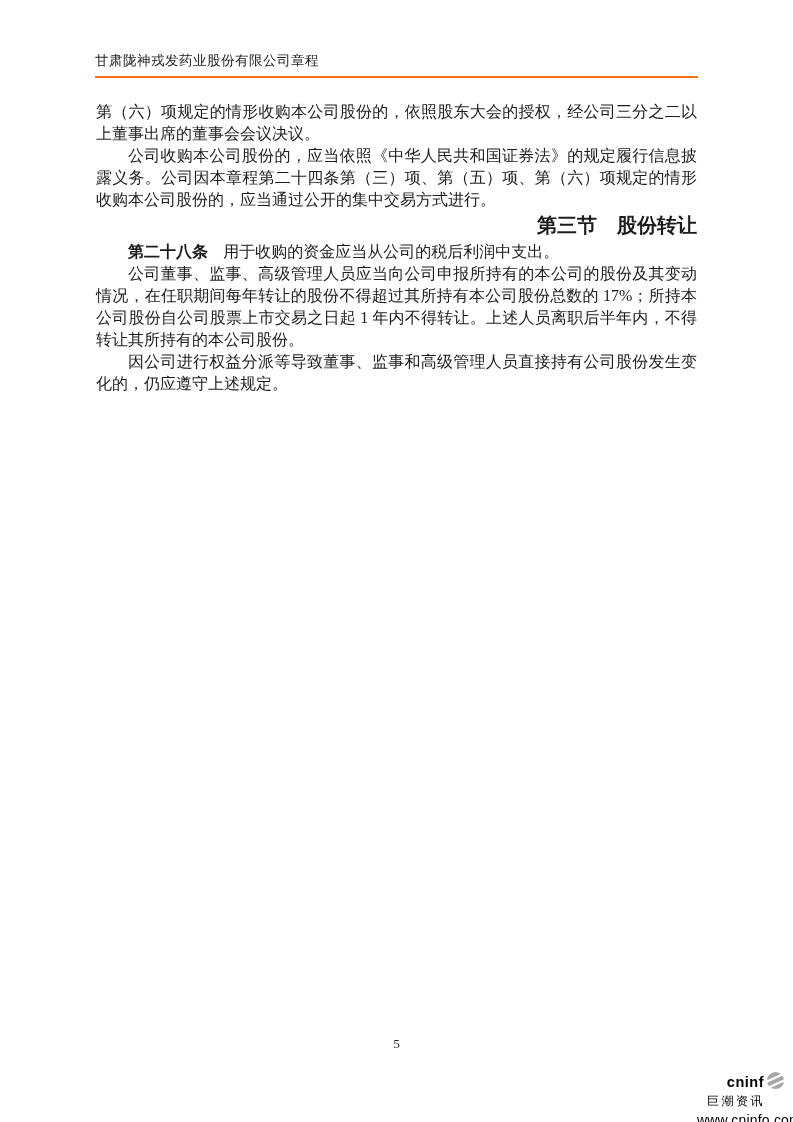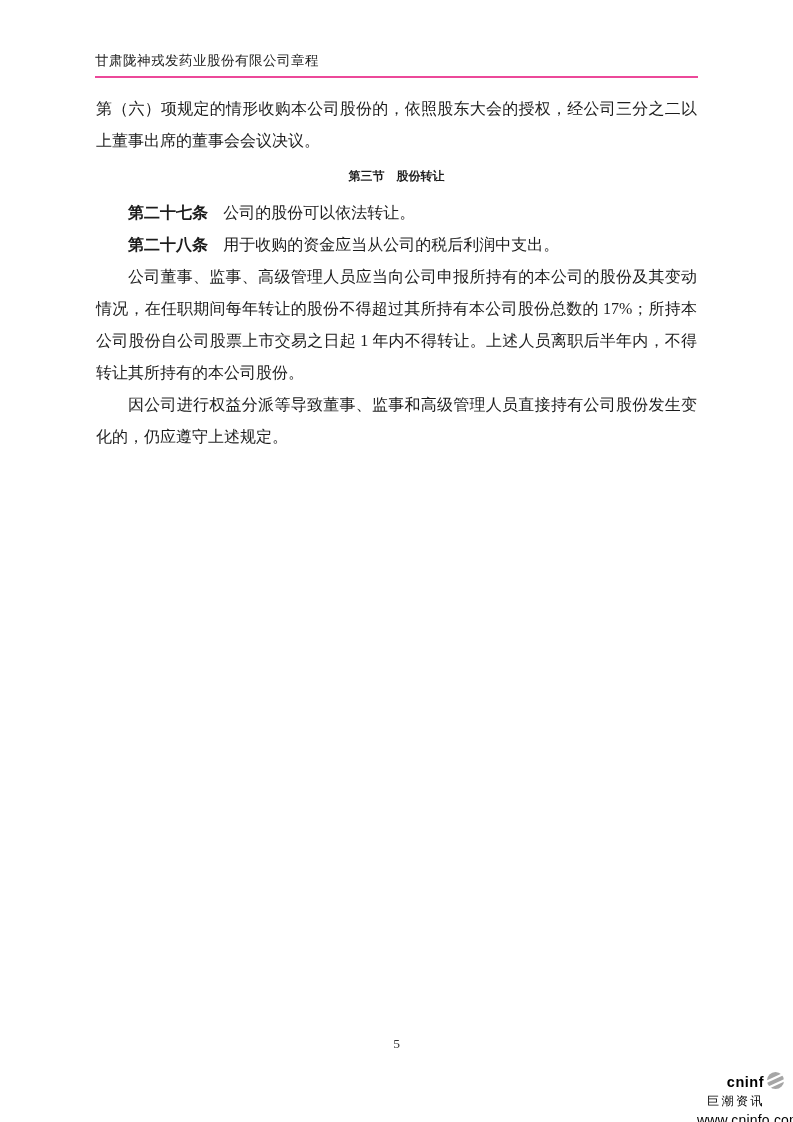--- a/index.html
+++ b/index.html
@@ -11,42 +11,42 @@
     color: #1c1c1c;
     overflow: hidden;
   }
   .page-header {
     position: absolute;
     top: 52px; left: 95px; right: 95px;
     font-size: 13.5px;
     letter-spacing: 0.5px;
     color: #222;
     padding-bottom: 6px;
-    border-bottom: 2px solid #ec4899;
+    border-bottom: 2px solid #f97316;
   }
   .doc-body {
     position: absolute;
-    top: 93px; left: 96px;
+    top: 101px; left: 96px;
     width: 601px;
     font-size: 16px;
-    line-height: 32px;
+    line-height: 22px;
     text-align: justify;
     text-justify: inter-ideograph;
   }
   p.para { margin: 0; }
   p.para.indent { text-indent: 2em; }
   .art-num {
     font-family: "Liberation Sans", "DejaVu Sans", sans-serif;
     font-weight: bold;
     margin-right: 0.95em;
   }
   .section-heading {
-    text-align: center;
+    text-align: right;
     font-weight: bold;
-    font-size: 12px;
+    font-size: 20px;
     font-family: "Liberation Sans", "DejaVu Sans", sans-serif;
     margin: 3px 0 5px 0;
   }
   .page-number {
     position: absolute;
     top: 1036px; left: 0;
     width: 793px;
     text-align: center;
     font-size: 13.5px;
     color: #333;
@@ -85,22 +85,22 @@
   }
   .globe-icon { display: block; }
 </style>
 </head>
 <body>
 
 <div class="page-header">甘肃陇神戎发药业股份有限公司章程</div>
 
 <div class="doc-body">
     <p class="para"><span>第（六）项规定的情形收购本公司股份的，依照股东大会的授权，经公司三分之二以上董事出席的董事会会议决议。</span></p>
+    <p class="para indent"><span>公司收购本公司股份的，应当依照《中华人民共和国证券法》的规定履行信息披露义务。公司因本章程第二十四条第（三）项、第（五）项、第（六）项规定的情形收购本公司股份的，应当通过公开的集中交易方式进行。</span></p>
     <div class="section-heading">第三节　股份转让</div>
-    <p class="para indent"><b class="art-num">第二十七条</b><span>公司的股份可以依法转让。</span></p>
     <p class="para indent"><b class="art-num">第二十八条</b><span>用于收购的资金应当从公司的税后利润中支出。</span></p>
     <p class="para indent"><span>公司董事、监事、高级管理人员应当向公司申报所持有的本公司的股份及其变动情况，在任职期间每年转让的股份不得超过其所持有本公司股份总数的 17%；所持本公司股份自公司股票上市交易之日起 1 年内不得转让。上述人员离职后半年内，不得转让其所持有的本公司股份。</span></p>
     <p class="para indent"><span>因公司进行权益分派等导致董事、监事和高级管理人员直接持有公司股份发生变化的，仍应遵守上述规定。</span></p>
   </div>
 
 <div class="page-number">5</div>
 
 <div class="brand-mark">
   <div class="brand-row">
     <span class="brand-name">cninf</span>

